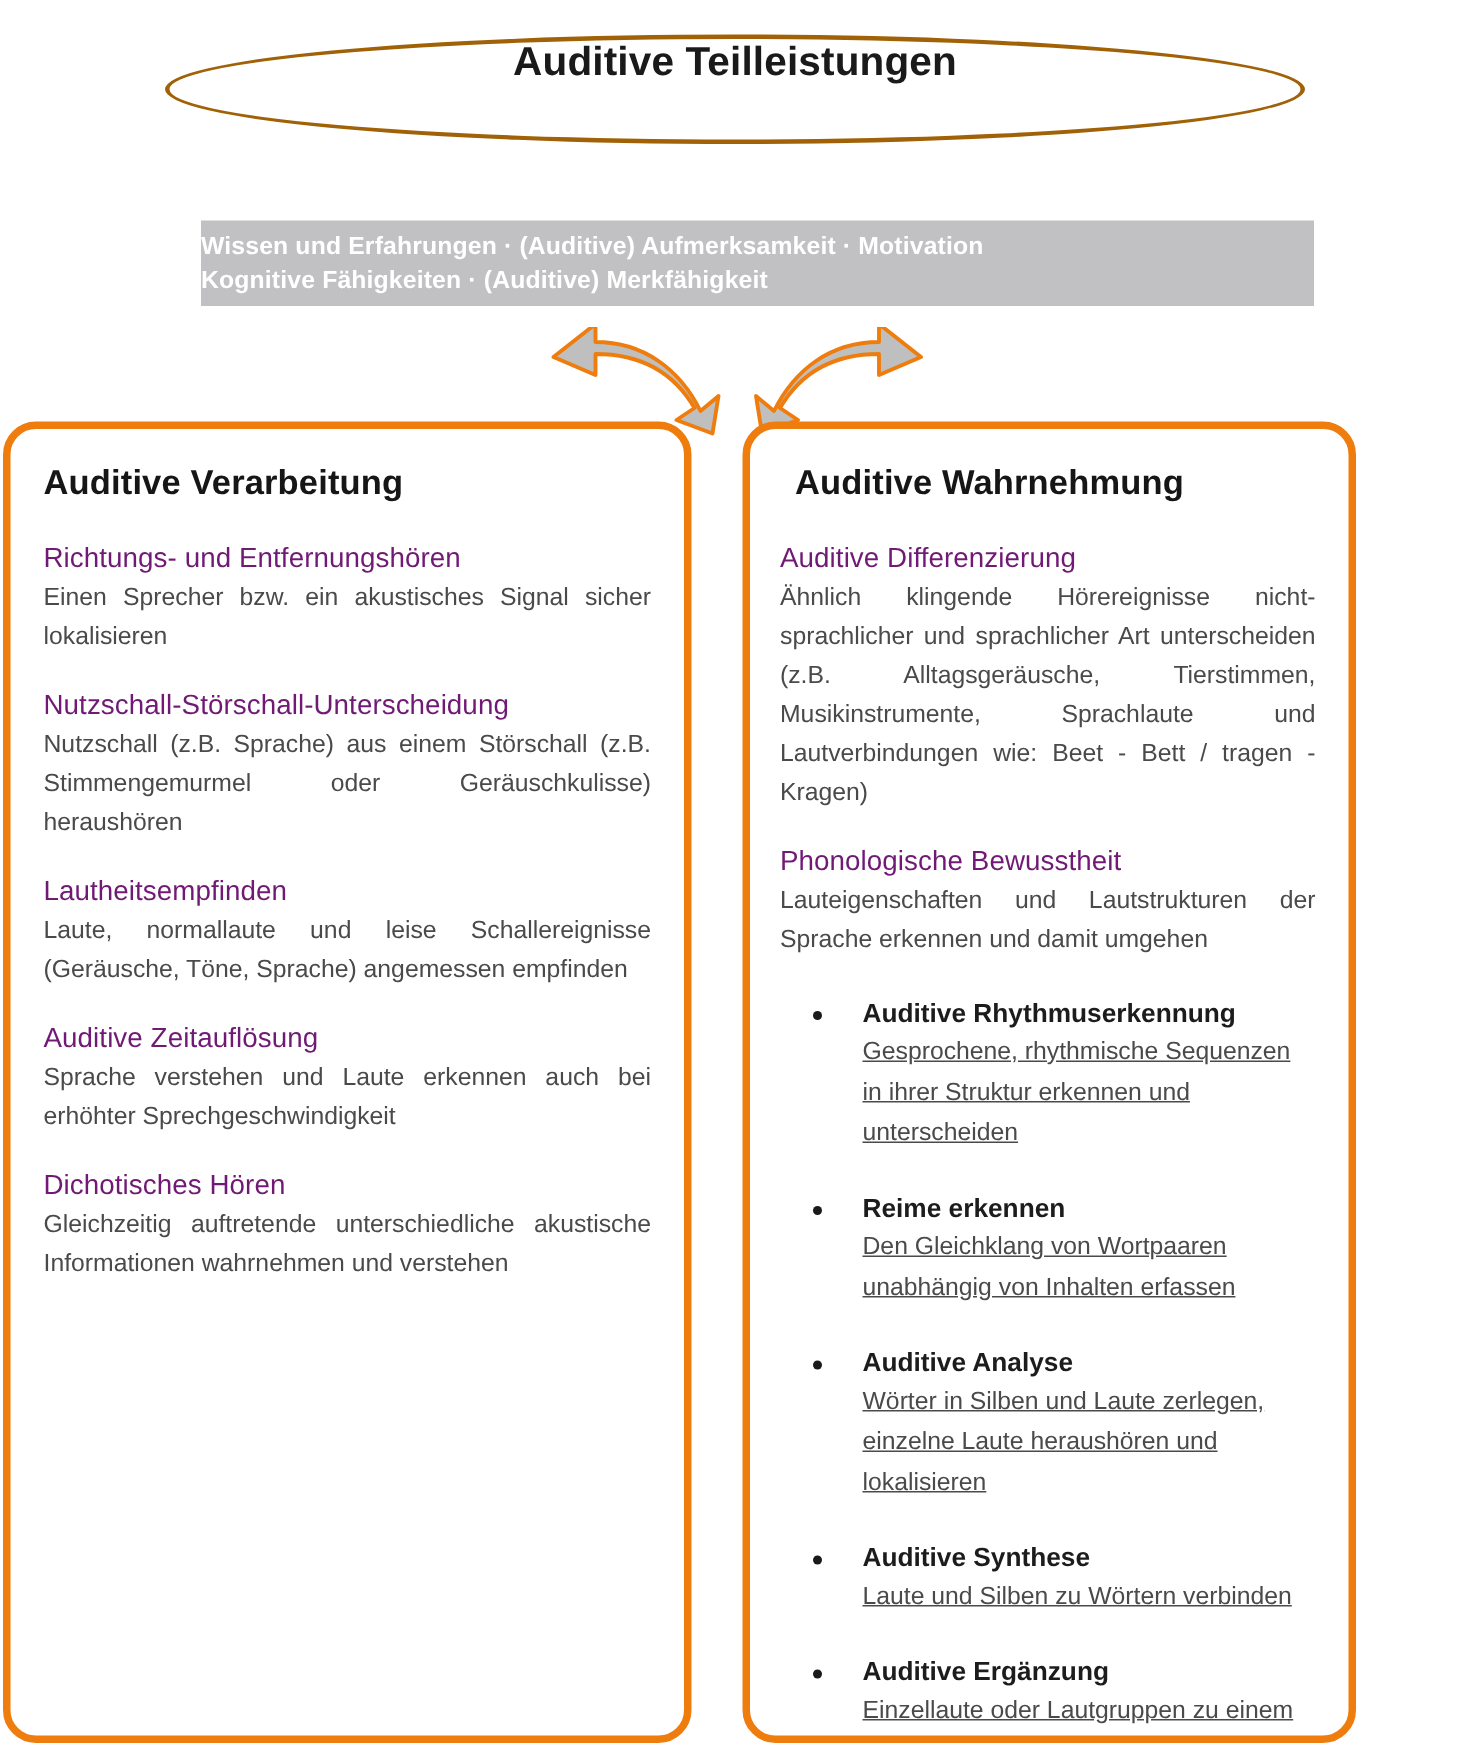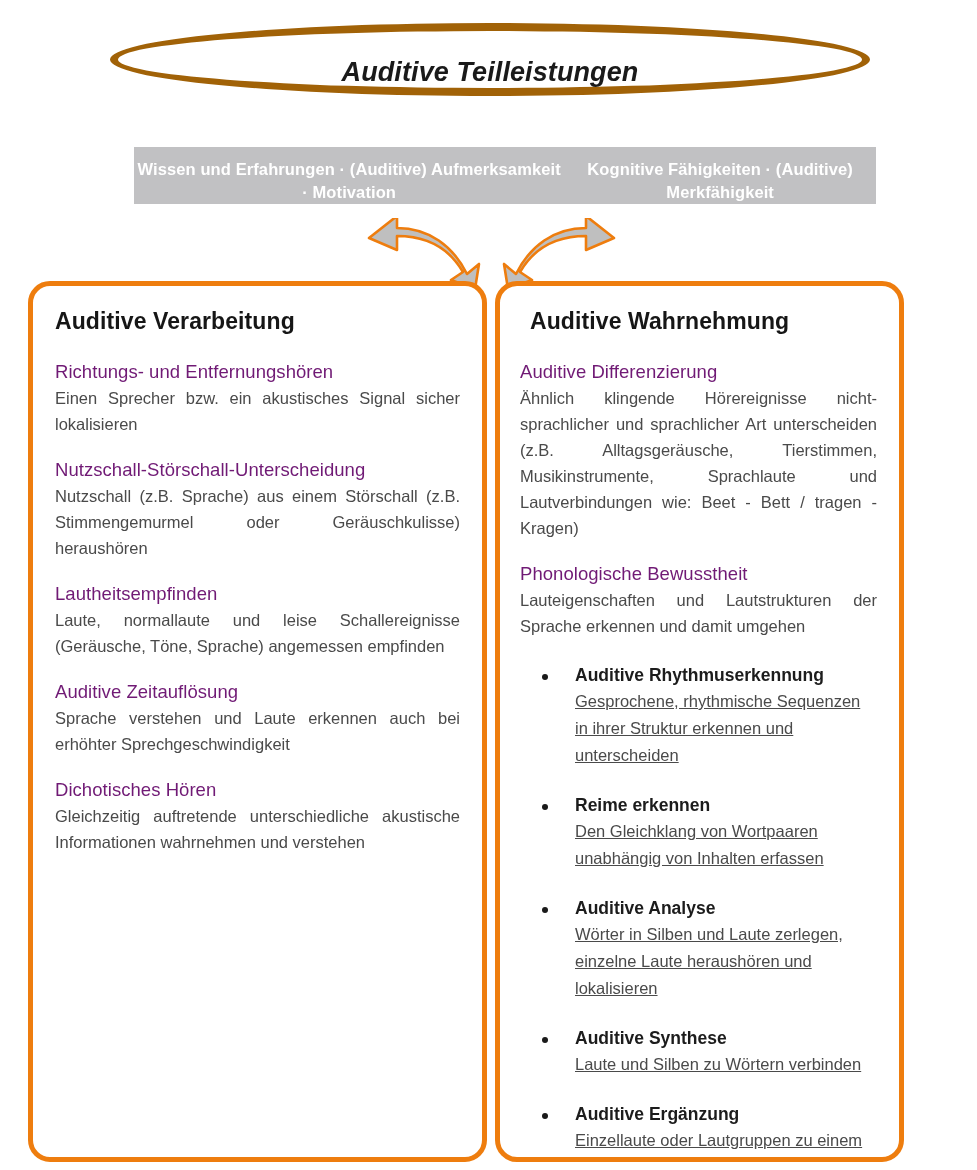--- a/index.html
+++ b/index.html
@@ -15,48 +15,47 @@
     overflow: hidden;
   }
 
   
   #title-ellipse {
     position: absolute;
     left: 110px;
     top: 23px;
     width: 760px;
     height: 73px;
-    border: 8px solid #a16207;
+    border: 3px solid #a16207;
     border-radius: 50% / 50%;
     background: #ffffff;
     box-sizing: border-box;
     display: flex;
-    align-items: flex-end;
+    align-items: flex-start;
     justify-content: center;
-    font-style: italic;
   }
   #title-ellipse .title-text {
     font-size: 27px;
     font-weight: bold;
     color: #1a1a1a;
     letter-spacing: 0.1px;
   }
 
   
   #context-banner {
     position: absolute;
     left: 134px;
     top: 147px;
     width: 742px;
     height: 57px;
     background: #c1c1c3;
     box-sizing: border-box;
     display: flex;
-    flex-direction: row;
-    align-items: flex-end;
+    flex-direction: column;
+    align-items: flex-start;
     justify-content: center;
     text-align: center;
   }
   #context-banner .banner-line {
     color: #ffffff;
     font-size: 16.5px;
     font-weight: bold;
     line-height: 23px;
     letter-spacing: 0.1px;
   }
@@ -75,21 +74,21 @@
   .panel {
     position: absolute;
     top: 281px;
     height: 881px;
     border: 5px solid #ee7d0e;
     border-radius: 22px;
     box-sizing: border-box;
     background: #ffffff;
     overflow: hidden;
   }
-  #panel-verarbeitung { left: 28px;  width: 459px; }
+  #panel-verarbeitung { left: 2px;  width: 459px; }
   #panel-wahrnehmung  { left: 495px; width: 409px; }
 
   .panel-inner { padding: 18px 22px 10px 22px; }
   #panel-wahrnehmung .panel-inner { padding-left: 20px; padding-right: 22px; }
 
   .panel-title {
     font-size: 23px;
     font-weight: bold;
     color: #161616;
     margin: 4px 0 26px 0;

